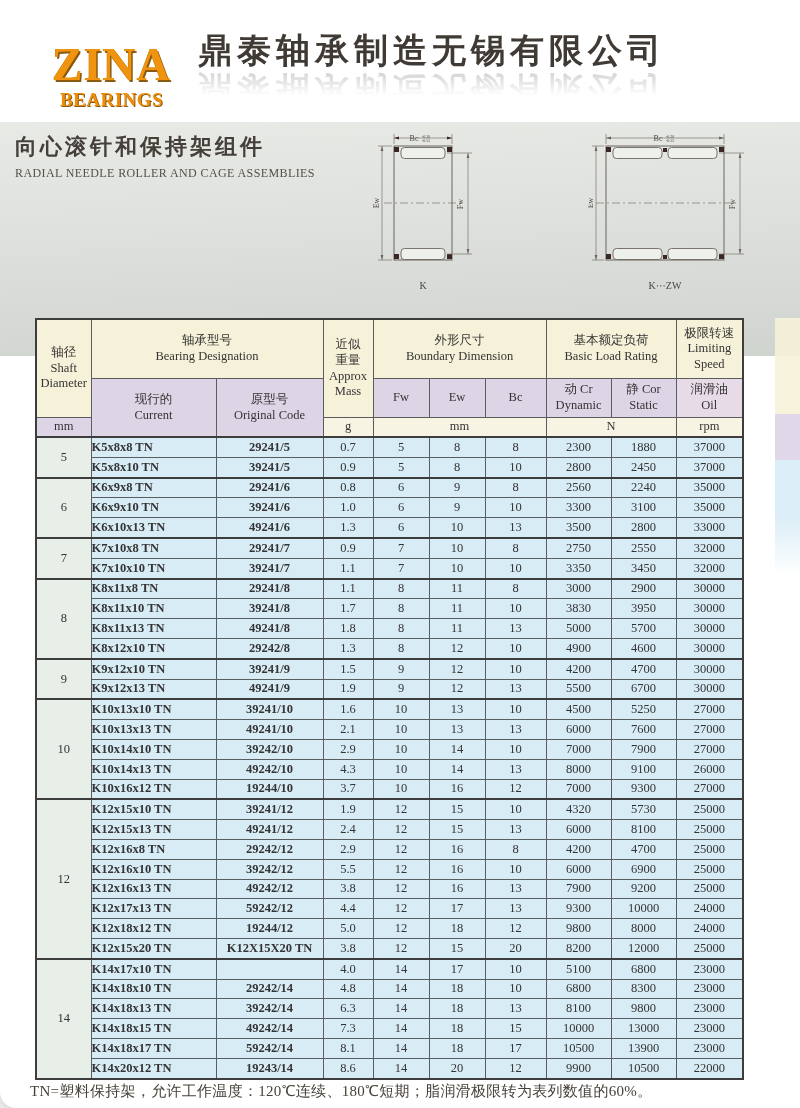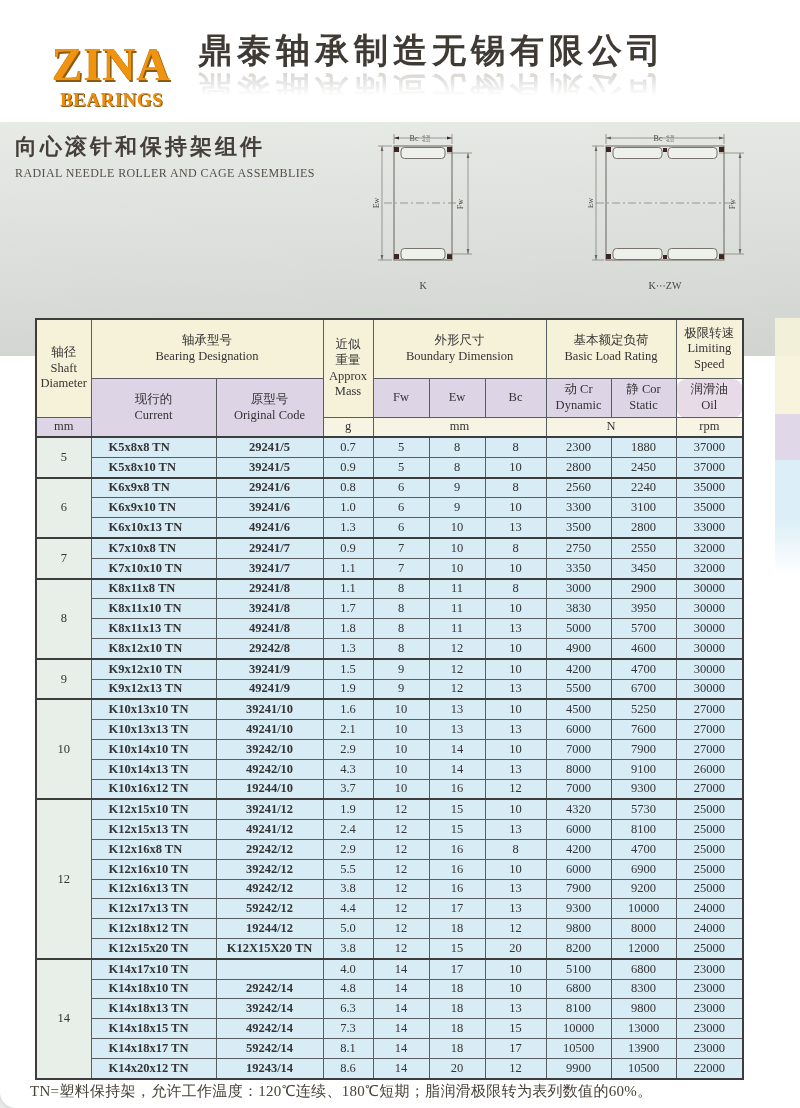--- a/index.html
+++ b/index.html
@@ -39,27 +39,27 @@
   .bearing-table{position:absolute;left:35px;top:318px;width:707px;border-collapse:collapse;
                  table-layout:fixed;font-size:12.5px;color:#343434;}
   .bearing-table th,.bearing-table td{border:1px solid #5a5d5f;padding:0;}
   .bearing-table{border:2px solid #3d3d3d;}
   thead th{font-weight:normal;white-space:pre-line;line-height:1.25;text-align:center;vertical-align:middle;}
   .h1 th{height:58px;}
   .h2 th{height:38px;}
   .h3 th{height:18px;}
   .cream{background:#f6f2d9;}
   .lav{background:#ddd4e6;}
-  .lav-oil{background:#e7dbe8;border-radius:11px;}
+  .lav-oil{background:#e7dbe8;}
   .unit{background:#f7f4e4;}
   tbody td{height:18.8px;text-align:center;background:#d8ecf6;border-top:1px solid #98a2a6;
            border-bottom:1px solid #98a2a6;}
   tbody tr.group-start td{border-top:2px solid #3d3d3d;}
   td.shaft-cell{background:#e8efe9;font-size:12.5px;}
-  td.cell-designation{text-align:left;padding-left:17px;font-weight:bold;font-size:12.5px;}
+  td.cell-designation{text-align:left;font-weight:bold;font-size:12.5px;}
   td.cell-original{font-weight:bold;font-size:12.5px;}
   td.cell-num{font-size:12.5px;}
 
   
   .edge-strip{position:absolute;left:775px;top:318px;width:25px;height:260px;
     background:linear-gradient(to bottom,
       #f6f2d9 0,#f6f2d9 96px,#ddd4e6 96px,#ddd4e6 142px,
       #d8ecf6 142px,#d8ecf6 200px,rgba(216,236,246,0) 258px);opacity:0.9;}
 
   

